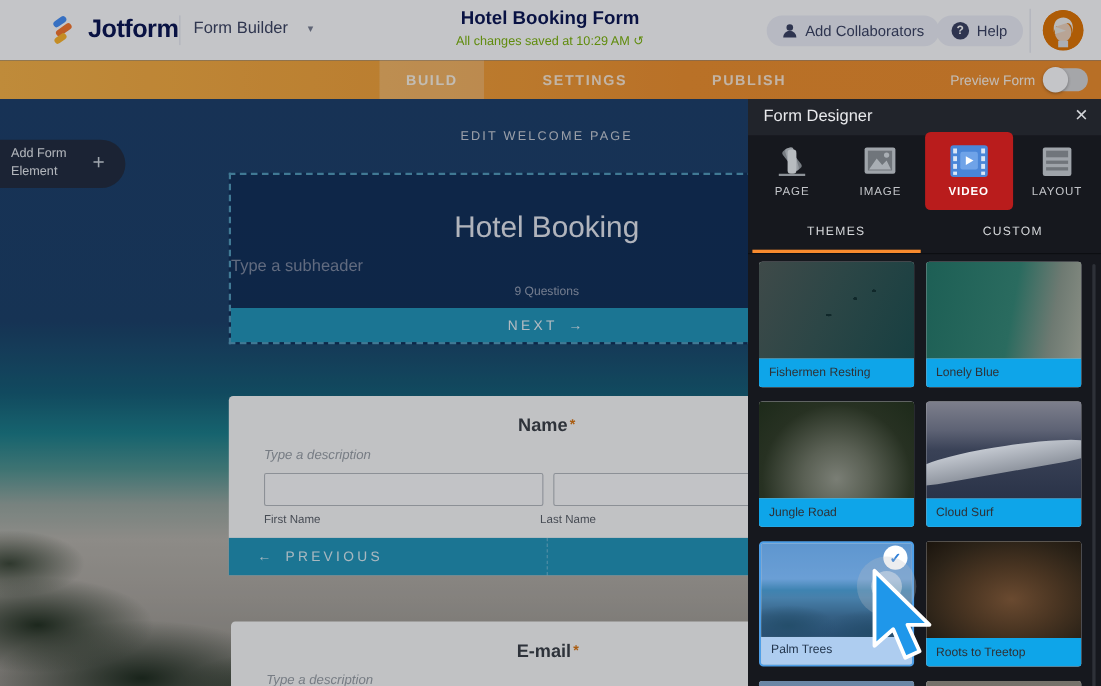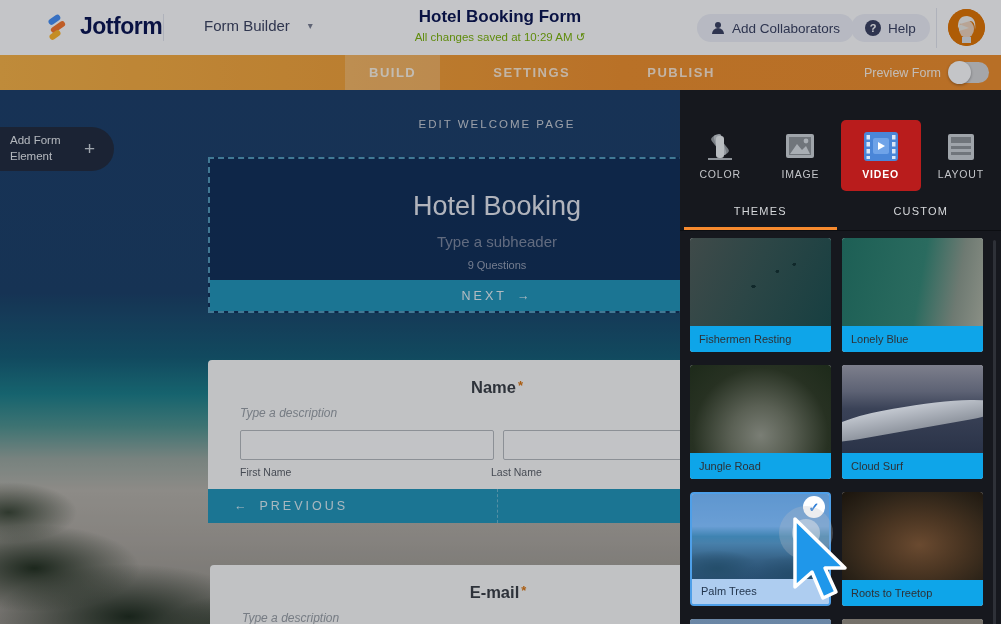--- a/index.html
+++ b/index.html
@@ -3,21 +3,21 @@
 <meta charset="utf-8">
 <style>
   html,body{margin:0;padding:0;background:#000;}
   #stage{position:relative;width:1001px;height:624px;overflow:hidden;
          font-family:"Liberation Sans", sans-serif;padding-left:36px; -webkit-font-smoothing:antialiased;}
   
   #hdr{position:absolute;left:0;top:0;width:1001px;height:55px;background:#ffffff;}
   .logo-wrap{position:absolute;left:46px;top:13px;display:flex;align-items:center;gap:8px;}
   .logo-text{font-size:23px;font-weight:800;color:#0a1551;letter-spacing:-0.5px;}
   .hdr-div{position:absolute;top:14px;width:1px;height:27px;background:#e4e6ee;}
-  .fb-label{position:absolute;left:176px;top:17px;font-size:15px;color:#3c4360;display:flex;gap:18px;align-items:center;margin-left:28px;}
+  .fb-label{position:absolute;left:176px;top:17px;font-size:15px;color:#3c4360;display:flex;gap:18px;align-items:center;}
   .chev{font-size:10px;color:#7b8093;}
   .title-block{position:absolute;left:330px;top:7px;width:340px;text-align:center;}
   .form-title{font-size:17px;font-weight:700;color:#0a1551;}
   .save-status{margin-top:3px;font-size:11.5px;color:#7cb40a;}
   .pill{position:absolute;top:14px;height:28px;border-radius:14px;background:#eef0f8;
         display:flex;align-items:center;gap:7px;padding:0 14px;font-size:13.5px;color:#3a4160;cursor:pointer;}
   .qmark{display:inline-flex;width:16px;height:16px;border-radius:50%;background:#3a4160;color:#fff;
          font-size:11px;font-weight:700;align-items:center;justify-content:center;}
   .avatar{position:absolute;left:948px;top:9px;width:37px;height:37px;border-radius:50%;background:#e27500;overflow:hidden;cursor:pointer;}
   
@@ -43,21 +43,21 @@
     radial-gradient(ellipse 95px 42px at 2% 40%, rgba(30,45,25,0.8), transparent 72%);}
   .add-el-btn{position:absolute;left:0;top:37px;width:114px;height:44px;border-radius:0 22px 22px 0;
     background:rgba(33,42,58,0.93);display:flex;align-items:center;cursor:pointer;}
   .add-el-label{width:72px;margin-left:10px;text-align:left;font-size:11.5px;line-height:1.35;color:#e8ebef;}
   .add-el-plus{font-size:19px;color:#cfd5dc;margin-left:2px;}
   .edit-welcome{position:absolute;left:208px;top:28px;width:578px;text-align:center;
     font-size:11.5px;letter-spacing:2px;color:#c9ced6;}
   .welcome-card{position:absolute;left:208px;top:67px;width:578px;height:156px;
     border:2px dashed rgba(95,175,205,0.85);background:rgba(16,44,84,0.88);box-sizing:border-box;}
   .w-title{position:absolute;top:32px;width:100%;text-align:center;font-size:27px;font-weight:500;color:#e6e9f0;}
-  .w-sub{position:absolute;top:74px;width:100%;text-align:center;font-size:15px;color:#7e89a0;}
+  .w-sub{position:absolute;top:74px;width:100%;text-align:left;font-size:15px;color:#7e89a0;}
   .w-q{position:absolute;top:100px;width:100%;text-align:center;font-size:11px;color:#96a0b4;}
   .next-bar{position:absolute;left:0;bottom:0;width:100%;height:31px;background:#2196ba;
     display:flex;align-items:center;justify-content:center;gap:10px;
     font-size:12.5px;letter-spacing:3px;color:#e8f2f6;cursor:pointer;}
   .form-card{position:absolute;background:#fbfbfa;border-radius:4px 4px 0 0;}
   #name-card{left:208px;top:270px;width:578px;height:163px;}
   .f-label{position:absolute;top:18px;width:100%;text-align:center;font-size:16.5px;font-weight:600;color:#3a3f45;}
   .req{color:#dd7711;font-size:13px;vertical-align:top;margin-left:2px;}
   .f-desc{position:absolute;left:32px;top:46px;font-size:12px;font-style:italic;color:#9aa0a6;}
   .inp{position:absolute;top:70px;height:30px;border:1px solid #b6babe;background:#fdfdfd;border-radius:2px;box-sizing:border-box;}
@@ -223,30 +223,34 @@
         <span>E-mail</span><span class="req">*</span>
       </div>
       <div class="f-desc">Type a description</div>
     </div>
   </div>
 
   <div class="dim" id="dim-top"></div>
   <div class="dim" id="dim-left"></div>
 
   <div id="panel">
+    <div class="p-hdr">
+      <div class="p-title">Form Designer</div>
+      <div class="p-close">×</div>
+    </div>
 
     <div class="p-tabs">
       <div class="p-tab">
         <svg width="34" height="30" viewBox="0 0 34 30">
           <rect x="13" y="2" width="8" height="22" rx="3" transform="rotate(-38 17 13)" fill="#777c82"></rect>
           <rect x="13" y="2" width="8" height="22" rx="3" transform="rotate(-16 17 13)" fill="#989da3"></rect>
           <rect x="13" y="4" width="8" height="22" rx="3" fill="#b8bcc0"></rect>
           <path d="M5 26 h24 v2 h-24 z" fill="#8d9298"></path>
         </svg>
-        <span class="lab">COLOR</span>
+        <span class="lab">PAGE</span>
       </div>
       <div class="p-tab">
         <svg width="34" height="30" viewBox="0 0 34 30">
           <rect x="3" y="2" width="28" height="24" rx="2" fill="#9fa4aa"></rect>
           <rect x="6" y="5" width="22" height="18" fill="#70757b"></rect>
           <path d="M7 22 L14 12 L19 18 L23 14 L27 22 Z" fill="#a9aeb4"></path>
           <circle cx="23" cy="9" r="2.4" fill="#a9aeb4"></circle>
         </svg>
         <span class="lab">IMAGE</span>
       </div>

